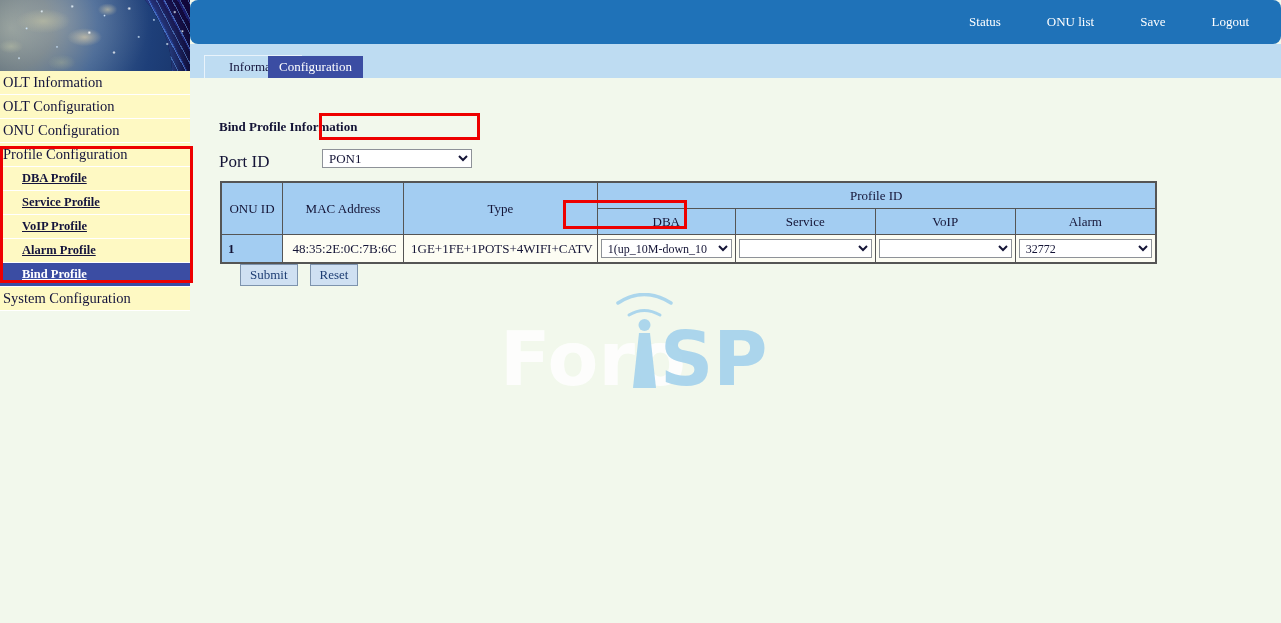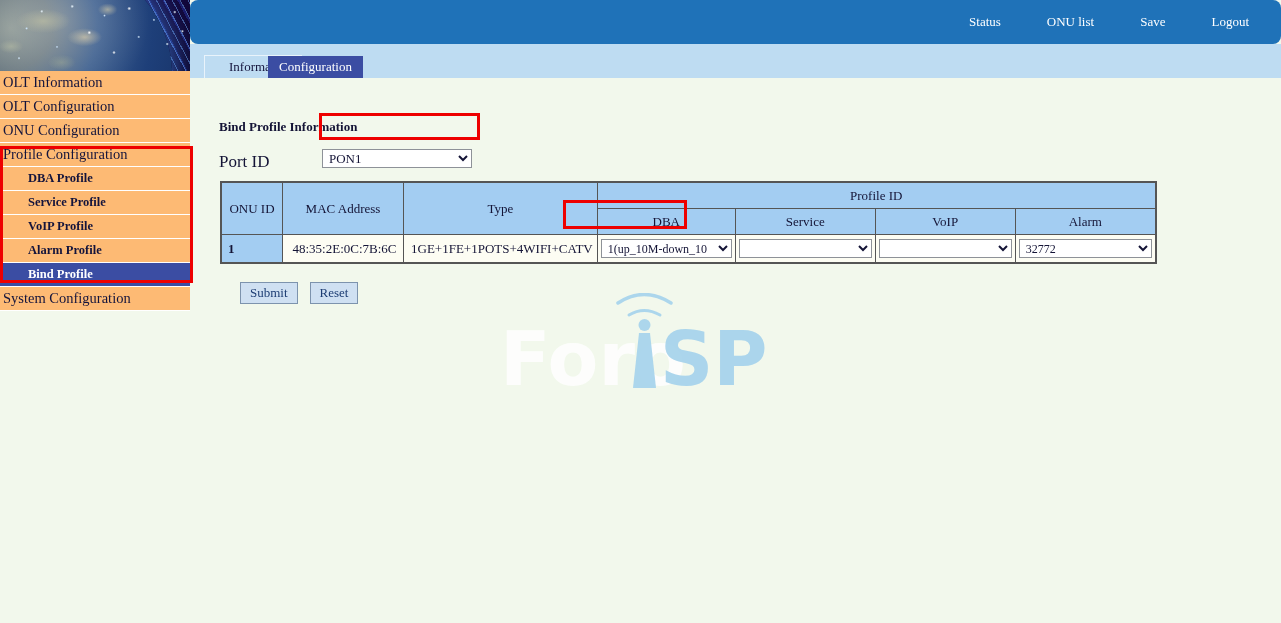--- a/index.html
+++ b/index.html
@@ -132,33 +132,34 @@
   
   #sidebar {
     position: absolute;
     left: 0;
     top: 71px;
     width: 190px;
   }
   .menu-item {
     height: 23px;
     line-height: 23px;
-    background: #fdba74;
+    background: #fef9c3;
     border-bottom: 1px solid #ffffff;
     font-size: 14.5px;
     color: #14143c;
     padding-left: 3px;
     cursor: pointer;
     white-space: nowrap;
     overflow: hidden;
   }
   .menu-item.sub {
-    padding-left: 28px;
+    padding-left: 22px;
     font-size: 12.5px;
     font-weight: bold;
+    text-decoration: underline;
   }
   .menu-item.selected {
     background: #3b4da3;
     color: #ffffff;
   }
 
   
   .redbox {
     position: absolute;
     border: 3px solid #ee0000;
@@ -317,21 +318,21 @@
   .w-type    { width: 176px; }
   .w-dba     { width: 129px; }
   .w-service { width: 131px; }
   .w-voip    { width: 131px; }
   .w-alarm   { width: 131px; }
 
   
   #buttons {
     position: absolute;
     left: 30px;
-    top: 204px;
+    top: 186px;
     display: flex;
     gap: 12px;
     padding-left: 20px;
   }
   .formbtn {
     background: #cfe0f2;
     border: 1px solid #7d93ad;
     color: #1d3d73;
     font-family: "Liberation Serif", "DejaVu Serif", serif;
     font-size: 13px;

